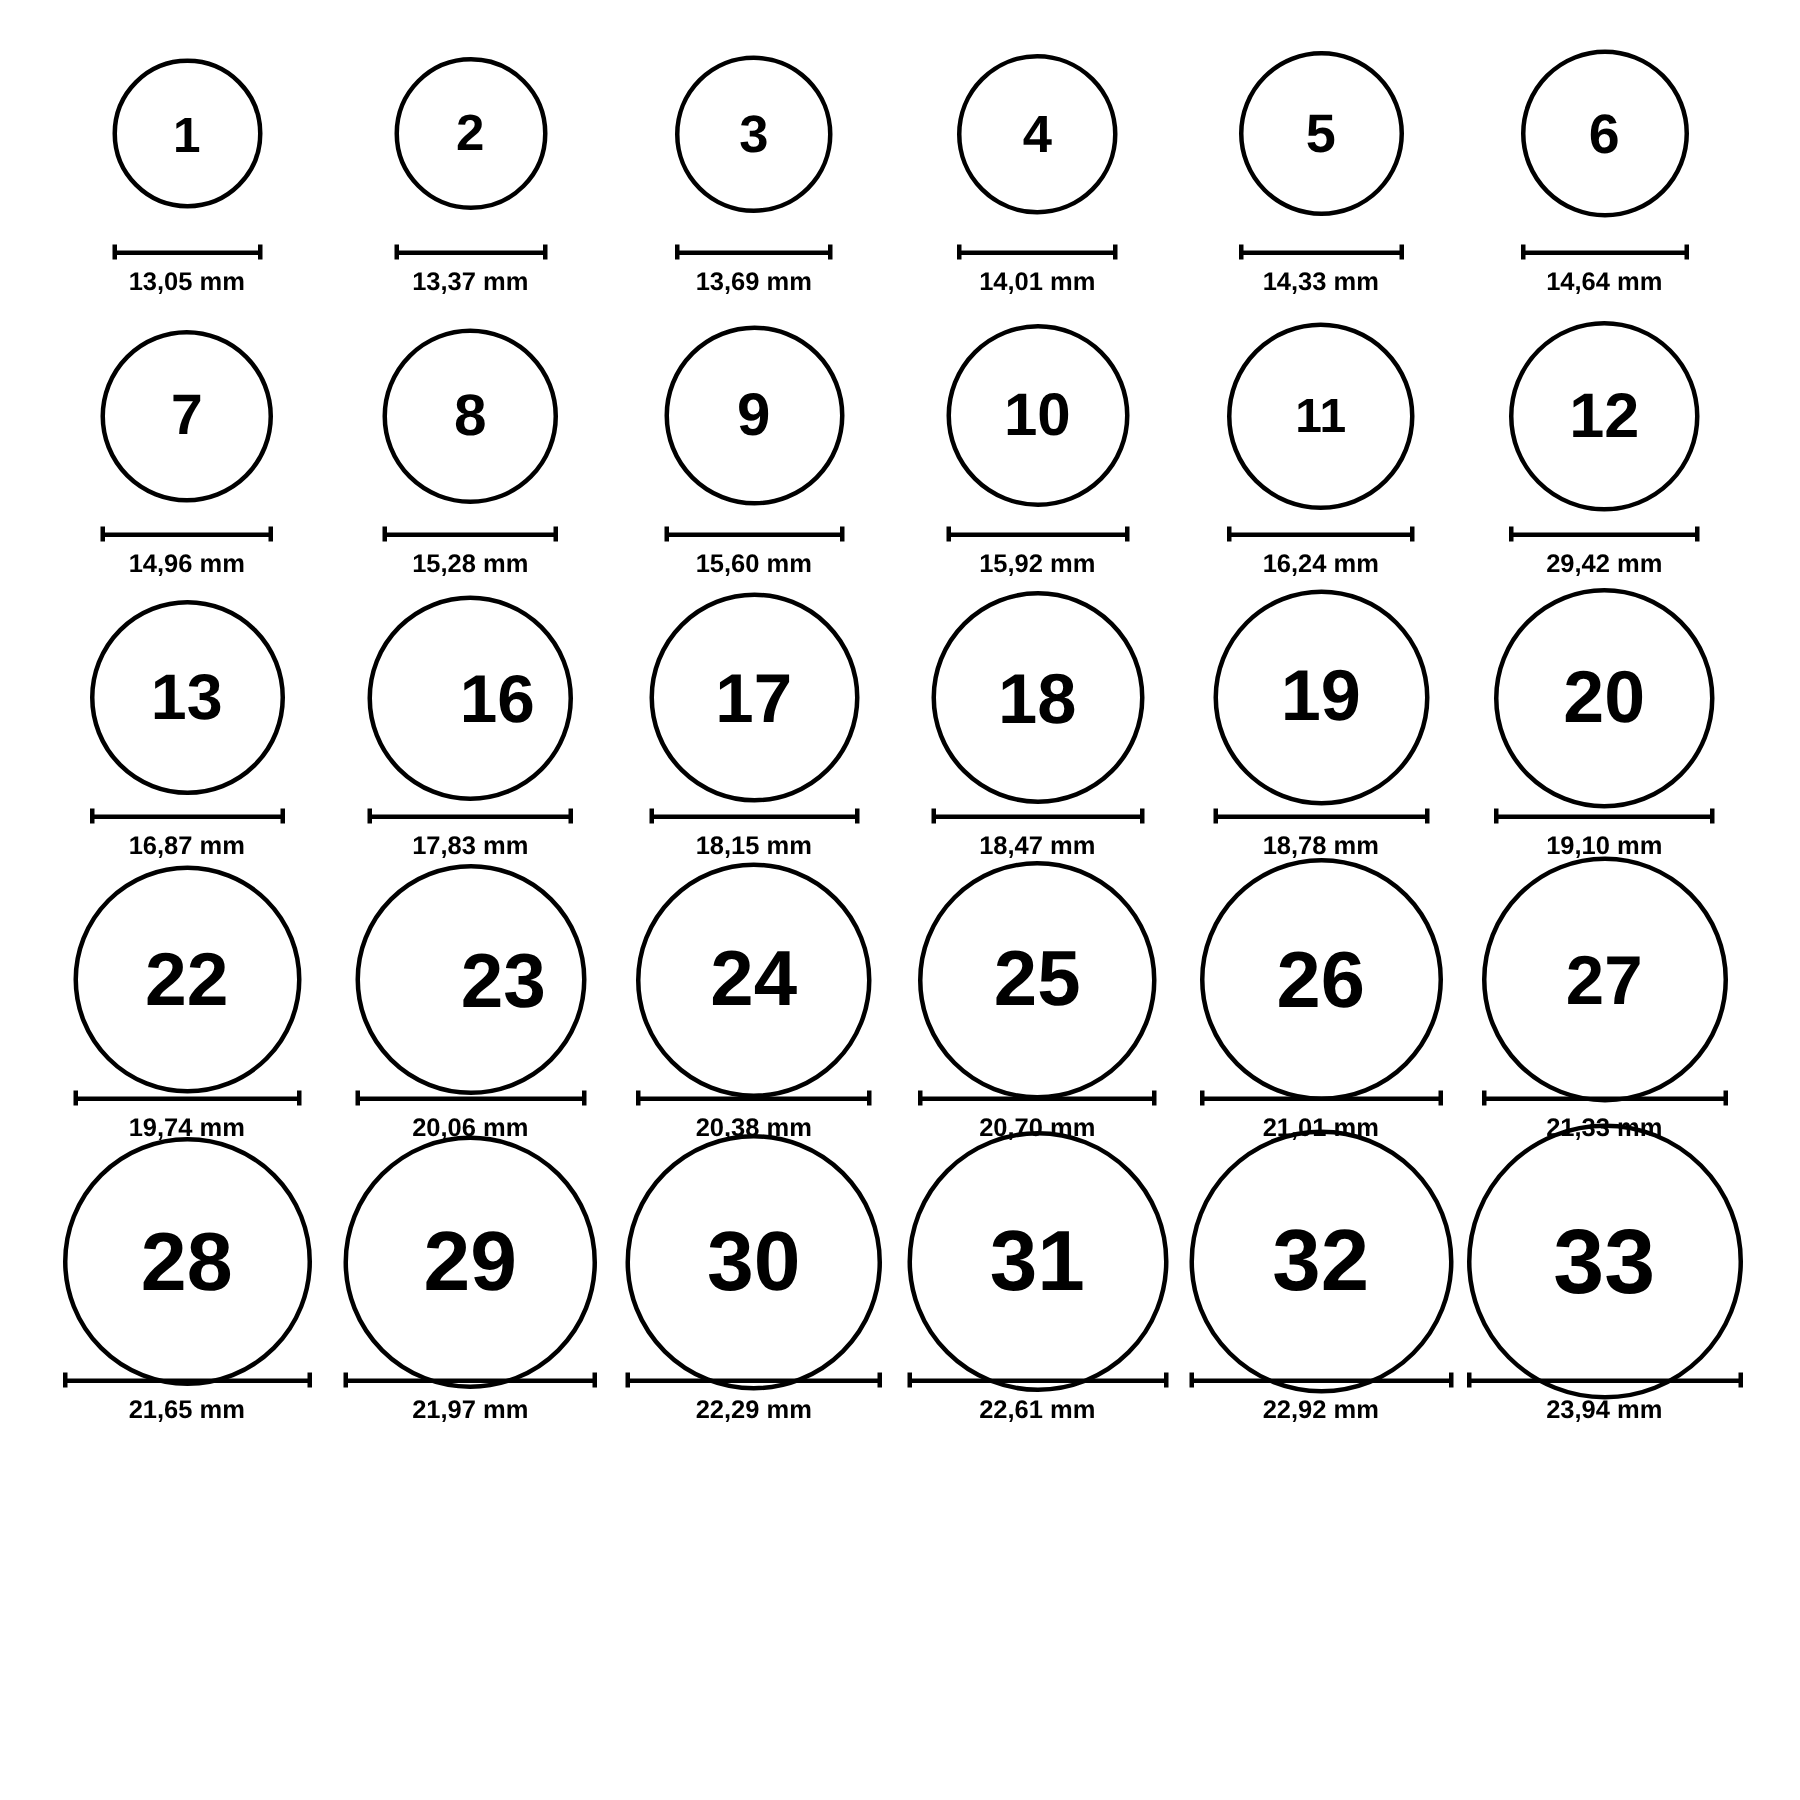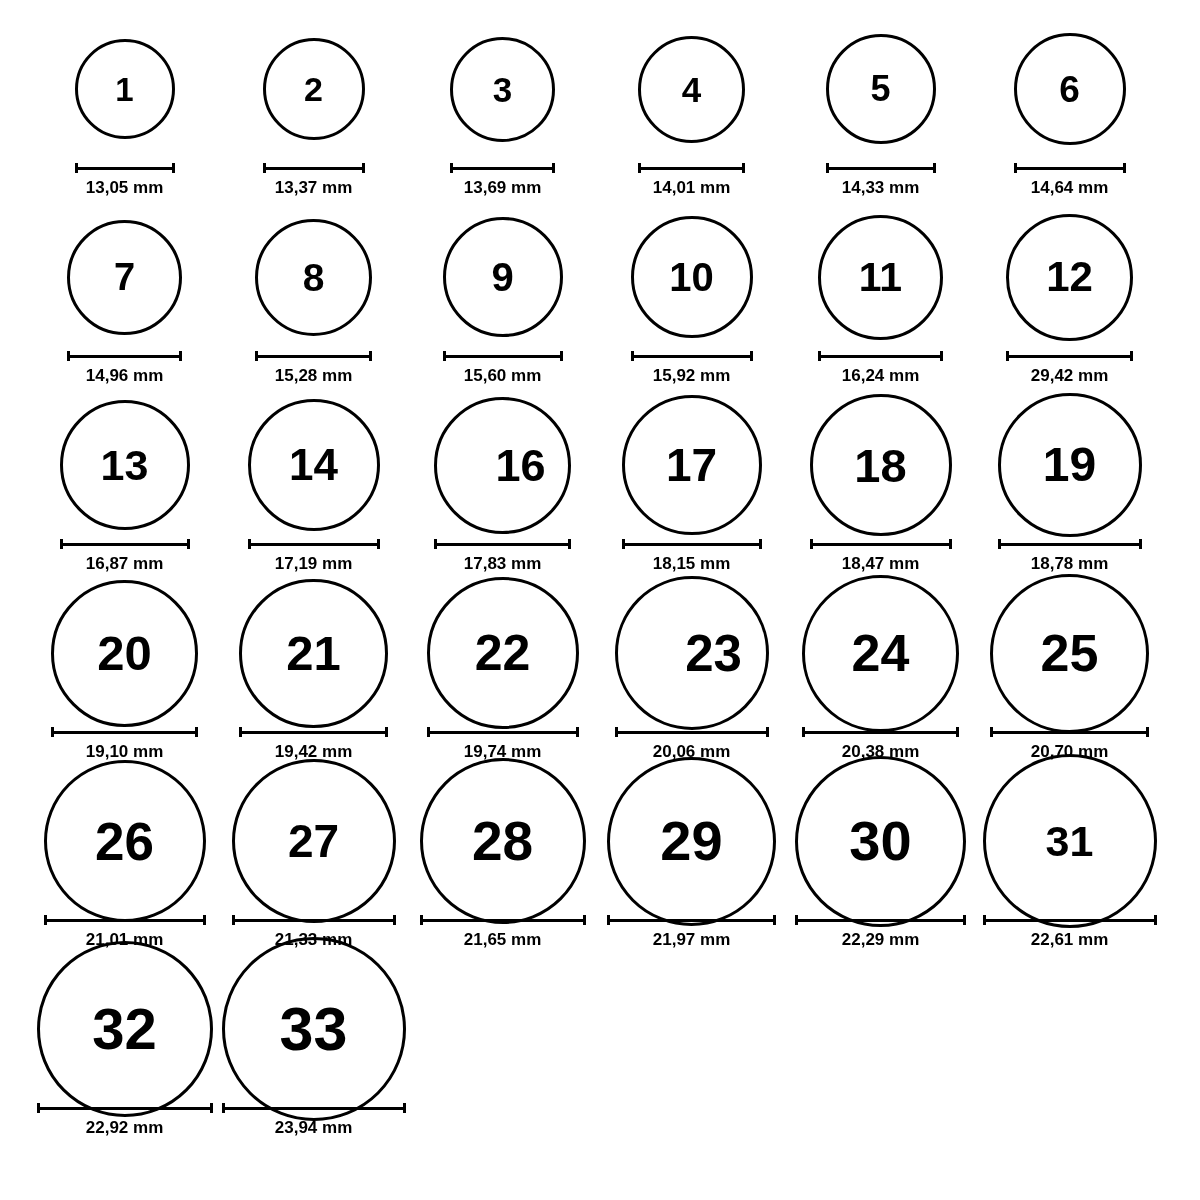--- a/index.html
+++ b/index.html
@@ -210,21 +210,21 @@
           </div>
         </div>
         <div class="measure">
           <div class="bar" style="width: 122px;"></div>
         </div>
         <div class="mm-label">15,92 mm</div>
       </div>
       <div class="cell">
         <div class="ring-wrap">
           <div class="ring" style="width: 125px; height: 125px;">
-            <span class="ring-number" style="font-size: 41px;">11</span>
+            <span class="ring-number" style="font-size: 32px;">11</span>
           </div>
         </div>
         <div class="measure">
           <div class="bar" style="width: 125px;"></div>
         </div>
         <div class="mm-label">16,24 mm</div>
       </div>
       <div class="cell">
         <div class="ring-wrap">
           <div class="ring" style="width: 127px; height: 127px;">
@@ -242,31 +242,20 @@
             <span class="ring-number" style="font-size: 43px;">13</span>
           </div>
         </div>
         <div class="measure">
           <div class="bar" style="width: 130px;"></div>
         </div>
         <div class="mm-label">16,87 mm</div>
       </div>
       <div class="cell">
         <div class="ring-wrap">
-          <div class="ring" style="width: 132px; height: 132px;">
-            <span class="ring-number" style="font-size: 44px;">14</span>
-          </div>
-        </div>
-        <div class="measure">
-          <div class="bar" style="width: 132px;"></div>
-        </div>
-        <div class="mm-label">17,19 mm</div>
-      </div>
-      <div class="cell">
-        <div class="ring-wrap">
           <div class="ring" style="width: 137px; height: 137px;">
             <span class="ring-number" style="font-size: 45px; margin-left: 36px;">16</span>
           </div>
         </div>
         <div class="measure">
           <div class="bar" style="width: 137px;"></div>
         </div>
         <div class="mm-label">17,83 mm</div>
       </div>
       <div class="cell">
@@ -308,31 +297,20 @@
             <span class="ring-number" style="font-size: 49px;">20</span>
           </div>
         </div>
         <div class="measure">
           <div class="bar" style="width: 147px;"></div>
         </div>
         <div class="mm-label">19,10 mm</div>
       </div>
       <div class="cell">
         <div class="ring-wrap">
-          <div class="ring" style="width: 149px; height: 149px;">
-            <span class="ring-number" style="font-size: 49px;">21</span>
-          </div>
-        </div>
-        <div class="measure">
-          <div class="bar" style="width: 149px;"></div>
-        </div>
-        <div class="mm-label">19,42 mm</div>
-      </div>
-      <div class="cell">
-        <div class="ring-wrap">
           <div class="ring" style="width: 152px; height: 152px;">
             <span class="ring-number" style="font-size: 50px;">22</span>
           </div>
         </div>
         <div class="measure">
           <div class="bar" style="width: 152px;"></div>
         </div>
         <div class="mm-label">19,74 mm</div>
       </div>
       <div class="cell">
@@ -419,21 +397,21 @@
           </div>
         </div>
         <div class="measure">
           <div class="bar" style="width: 171px;"></div>
         </div>
         <div class="mm-label">22,29 mm</div>
       </div>
       <div class="cell">
         <div class="ring-wrap">
           <div class="ring" style="width: 174px; height: 174px;">
-            <span class="ring-number" style="font-size: 43px;">31</span>
+            <span class="ring-number" style="font-size: 57px;">31</span>
           </div>
         </div>
         <div class="measure">
           <div class="bar" style="width: 174px;"></div>
         </div>
         <div class="mm-label">22,61 mm</div>
       </div>
       <div class="cell">
         <div class="ring-wrap">
           <div class="ring" style="width: 176px; height: 176px;">

